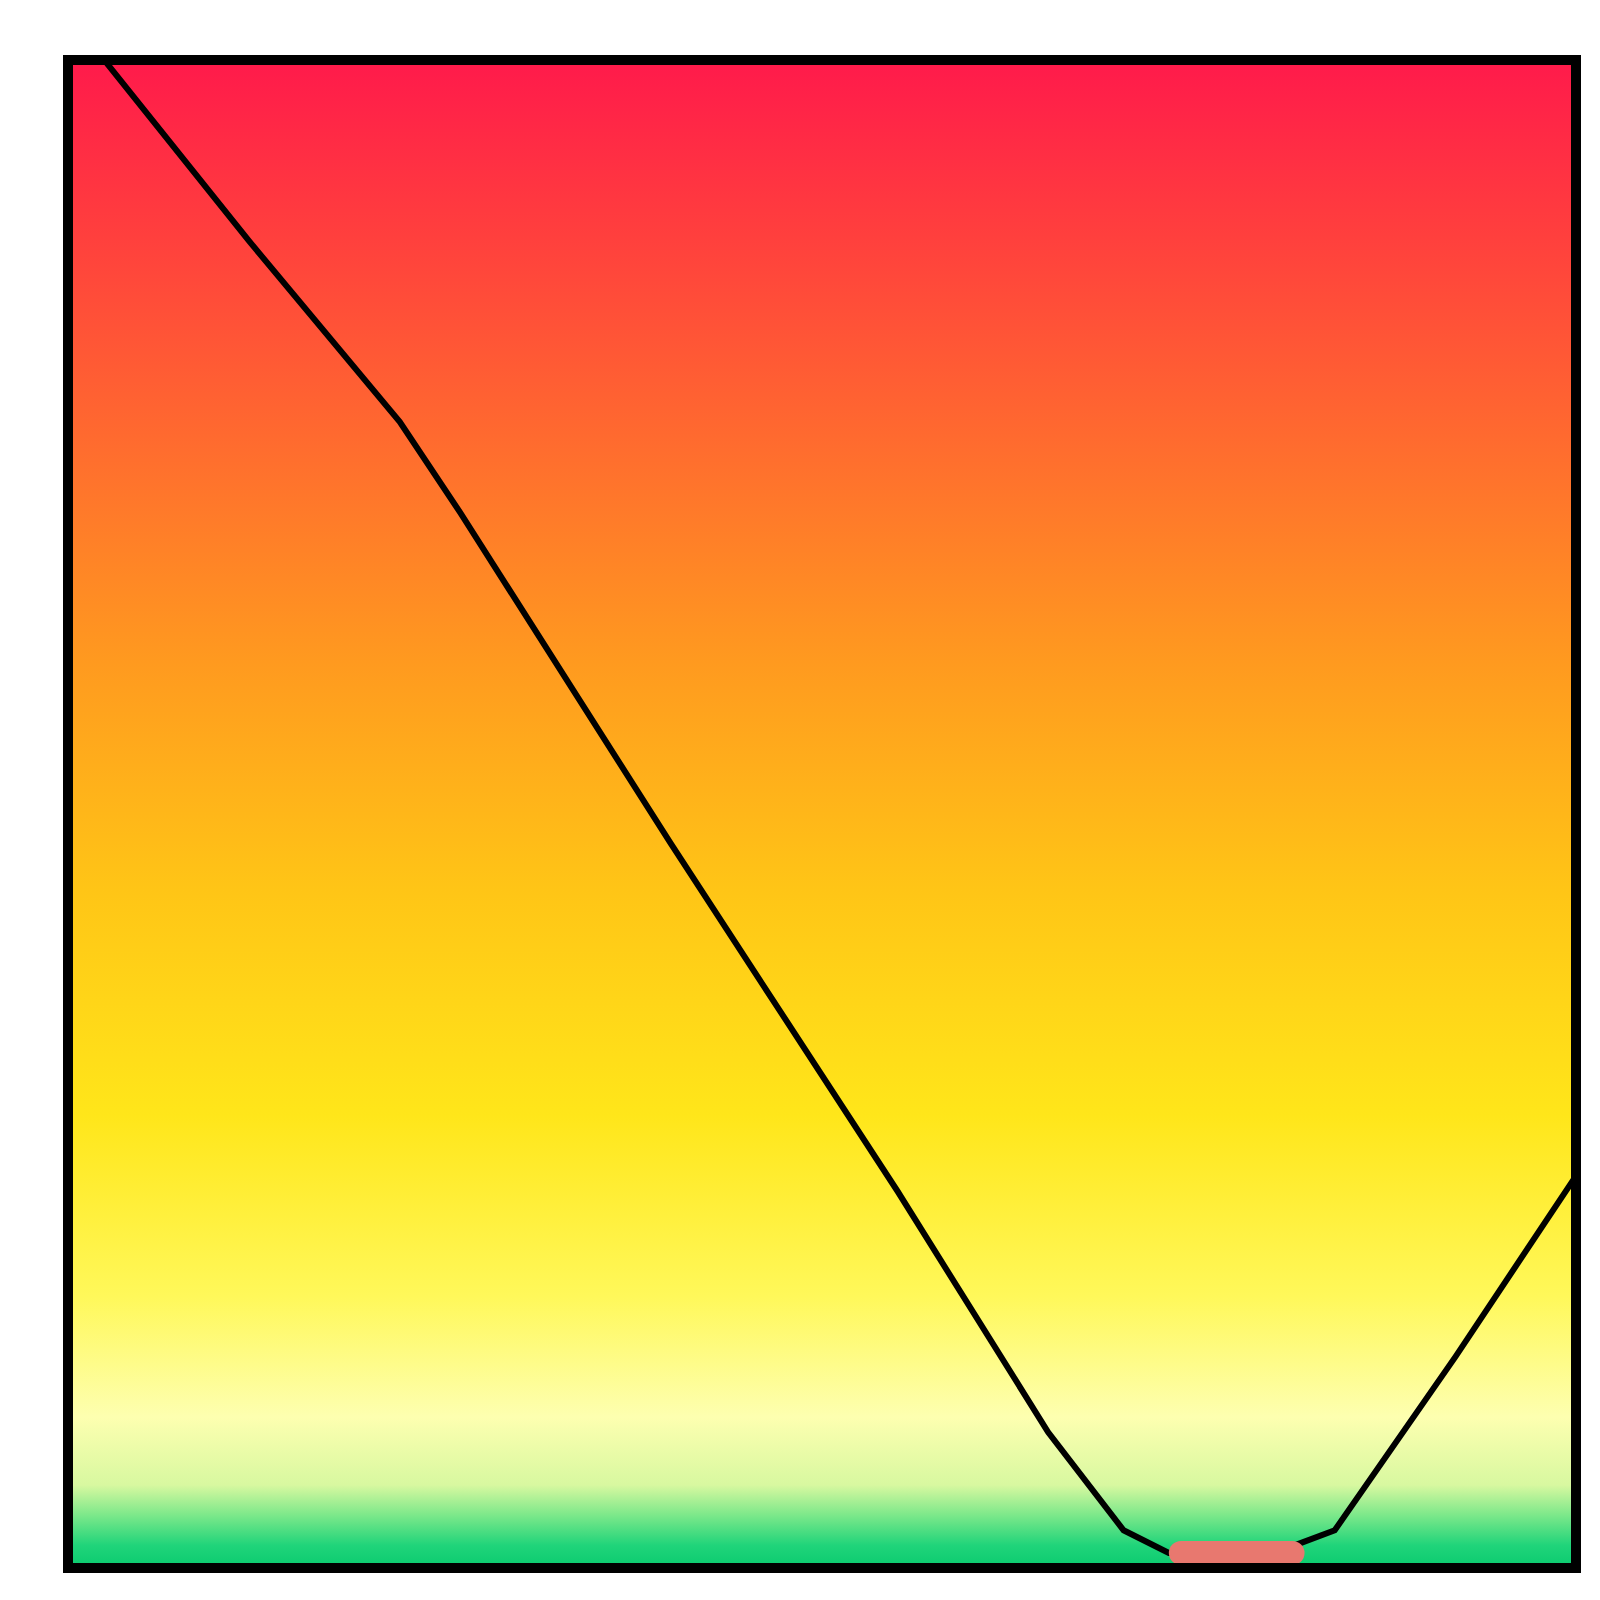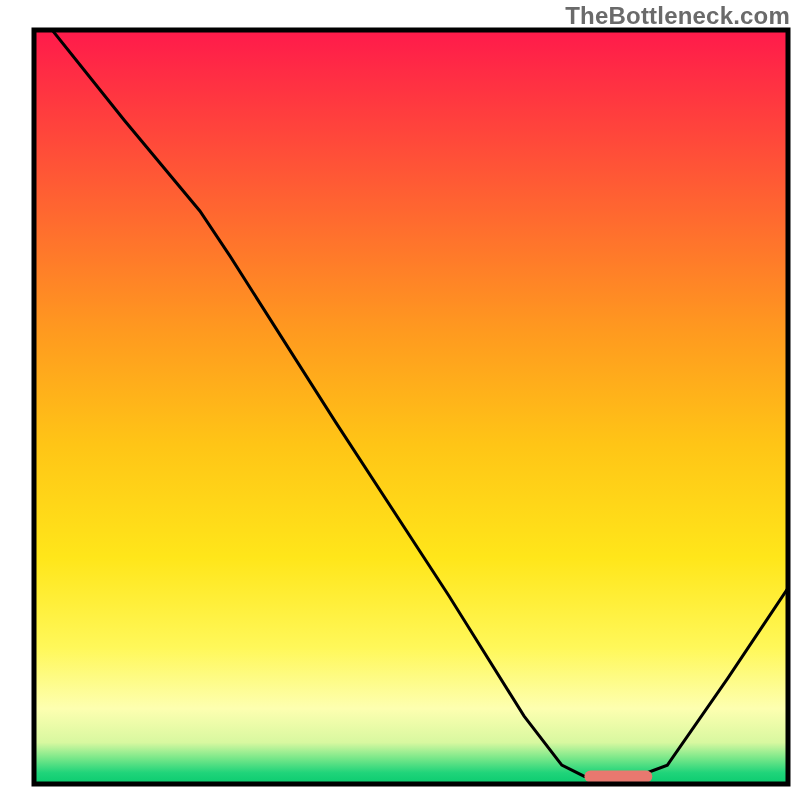--- a/index.html
+++ b/index.html
@@ -25,21 +25,20 @@
     letter-spacing: 0.2px;
   }
   svg {
     display: block;
   }
 </style>
 </head>
 <body>
 
 <div class="container">
-  <div class="watermark">TheBottleneck.com</div>
 
   <svg id="chart-svg" width="800" height="800" viewBox="0 0 800 800">
     <defs>
       <linearGradient id="bg-grad" x1="0" y1="0" x2="0" y2="1">
           <stop offset="0.00%" stop-color="#ff1a4b"></stop>
           <stop offset="10.00%" stop-color="#ff3a3f"></stop>
           <stop offset="25.00%" stop-color="#ff6a2f"></stop>
           <stop offset="40.00%" stop-color="#ff9a1f"></stop>
           <stop offset="55.00%" stop-color="#ffc516"></stop>
           <stop offset="70.00%" stop-color="#ffe61a"></stop>

